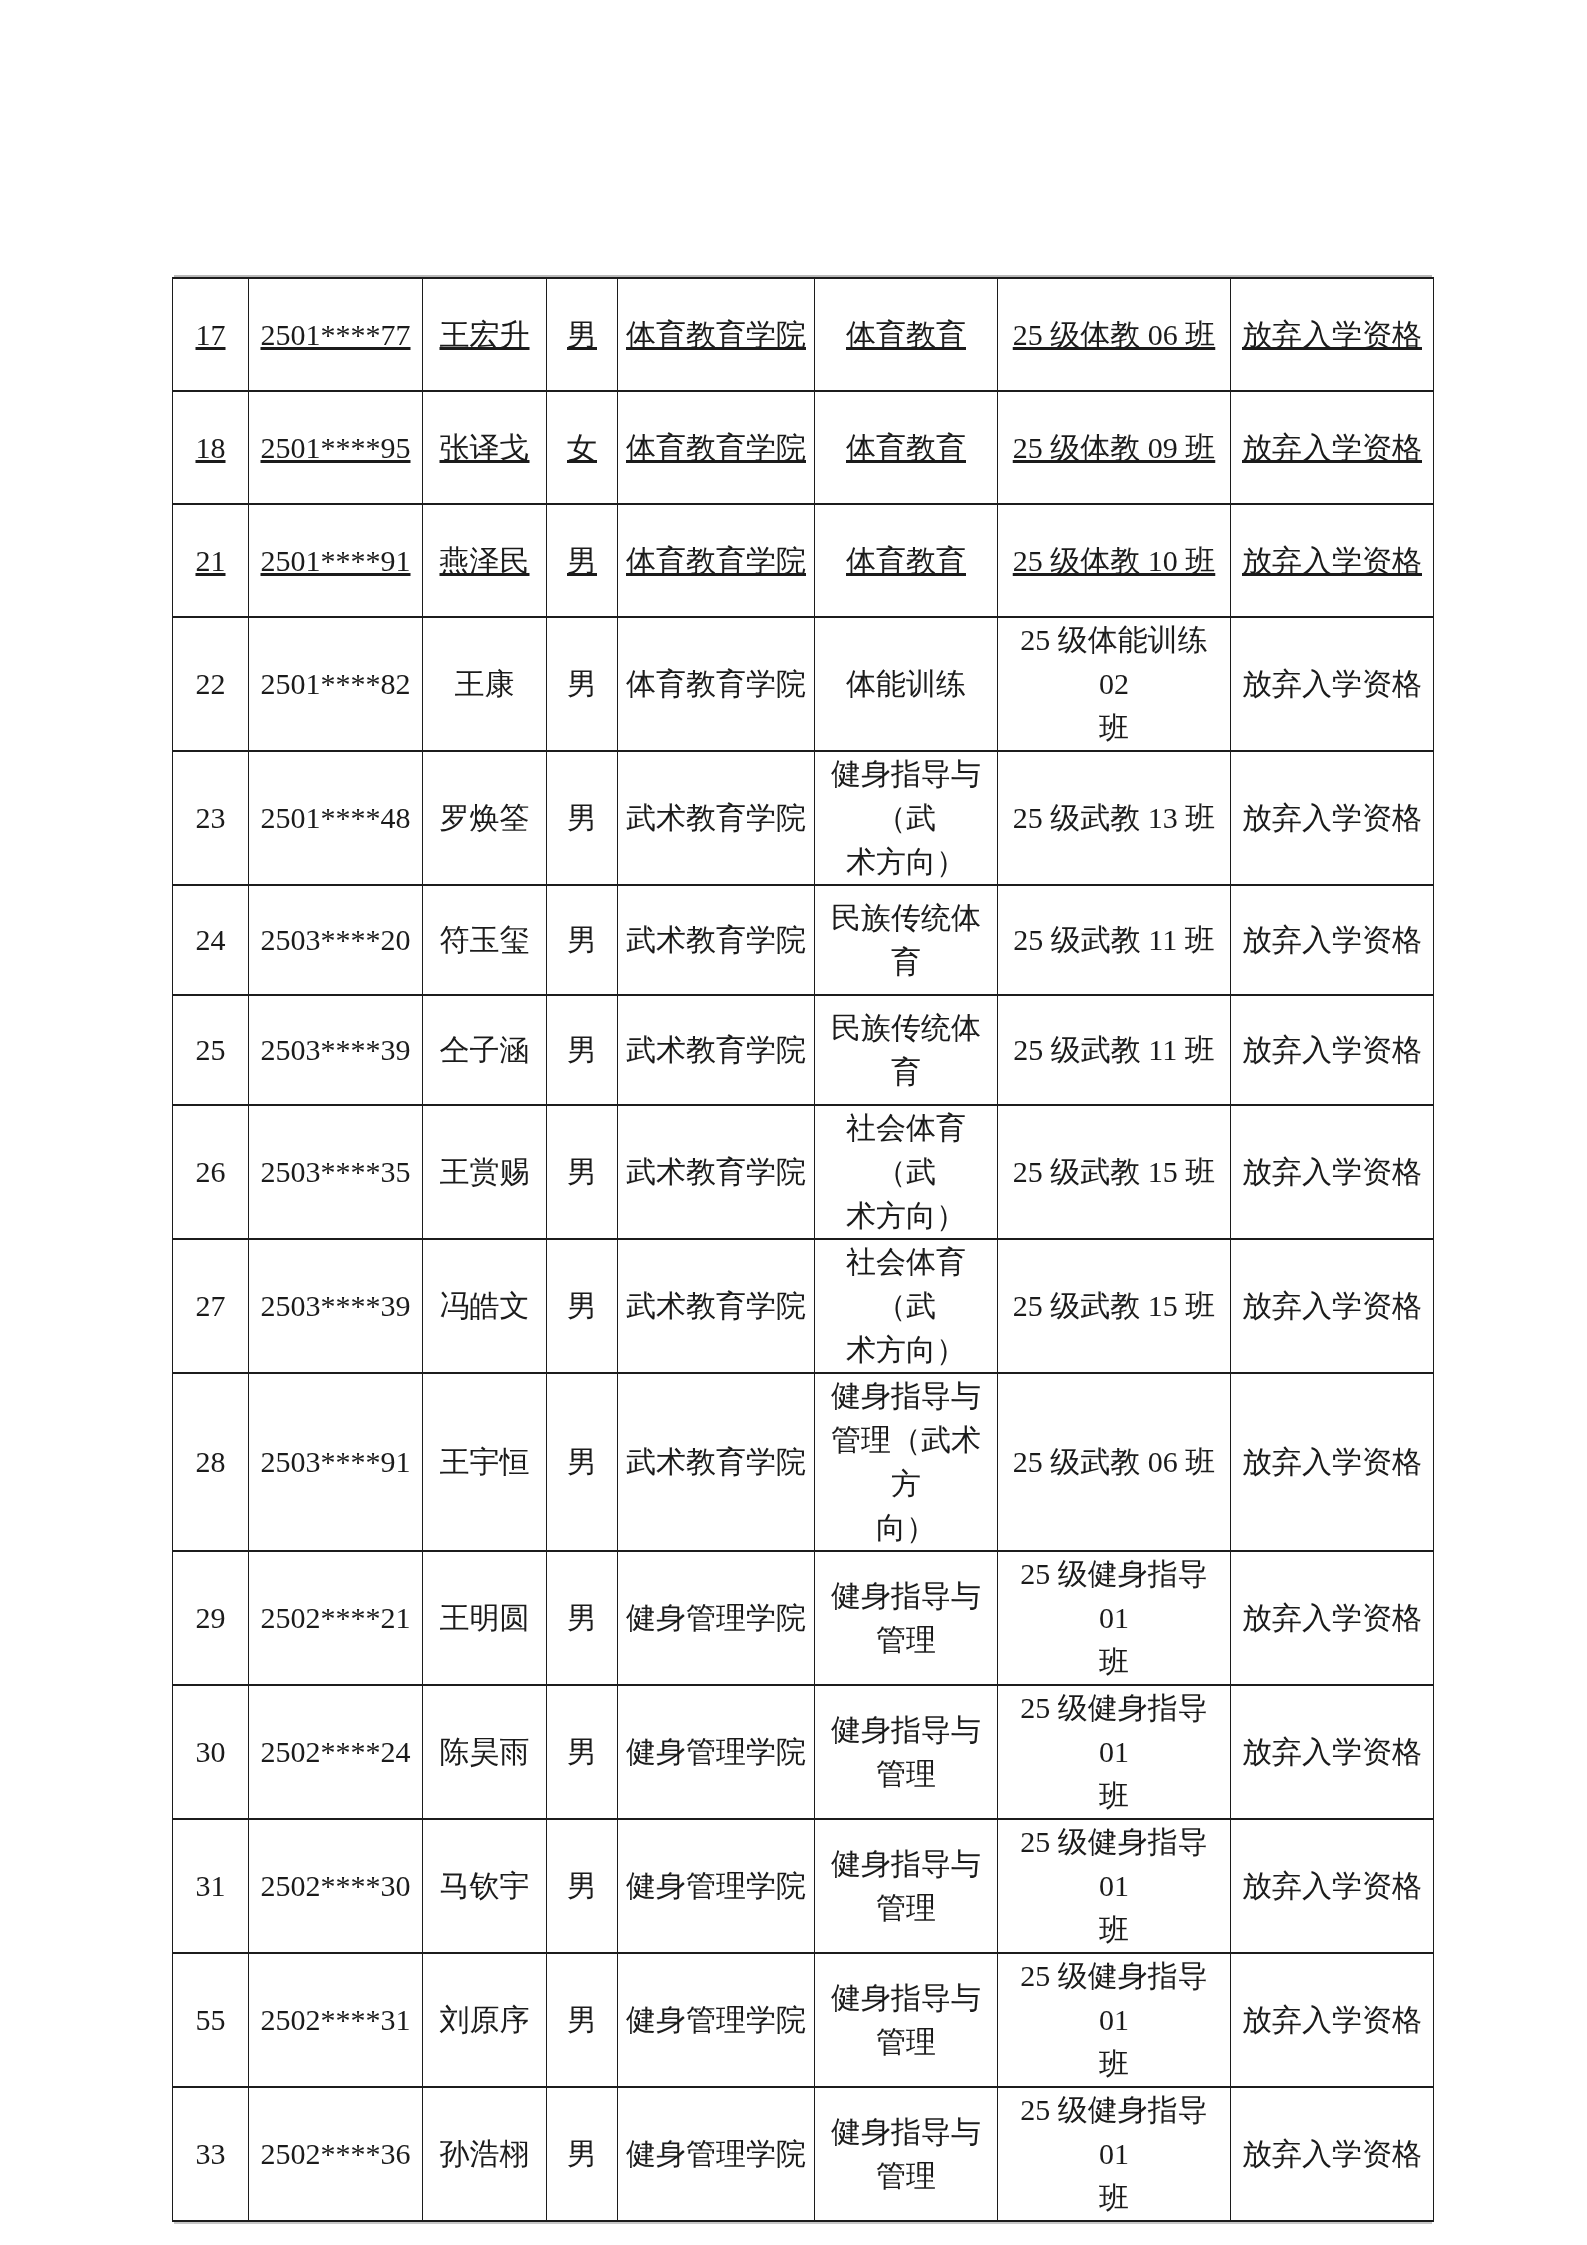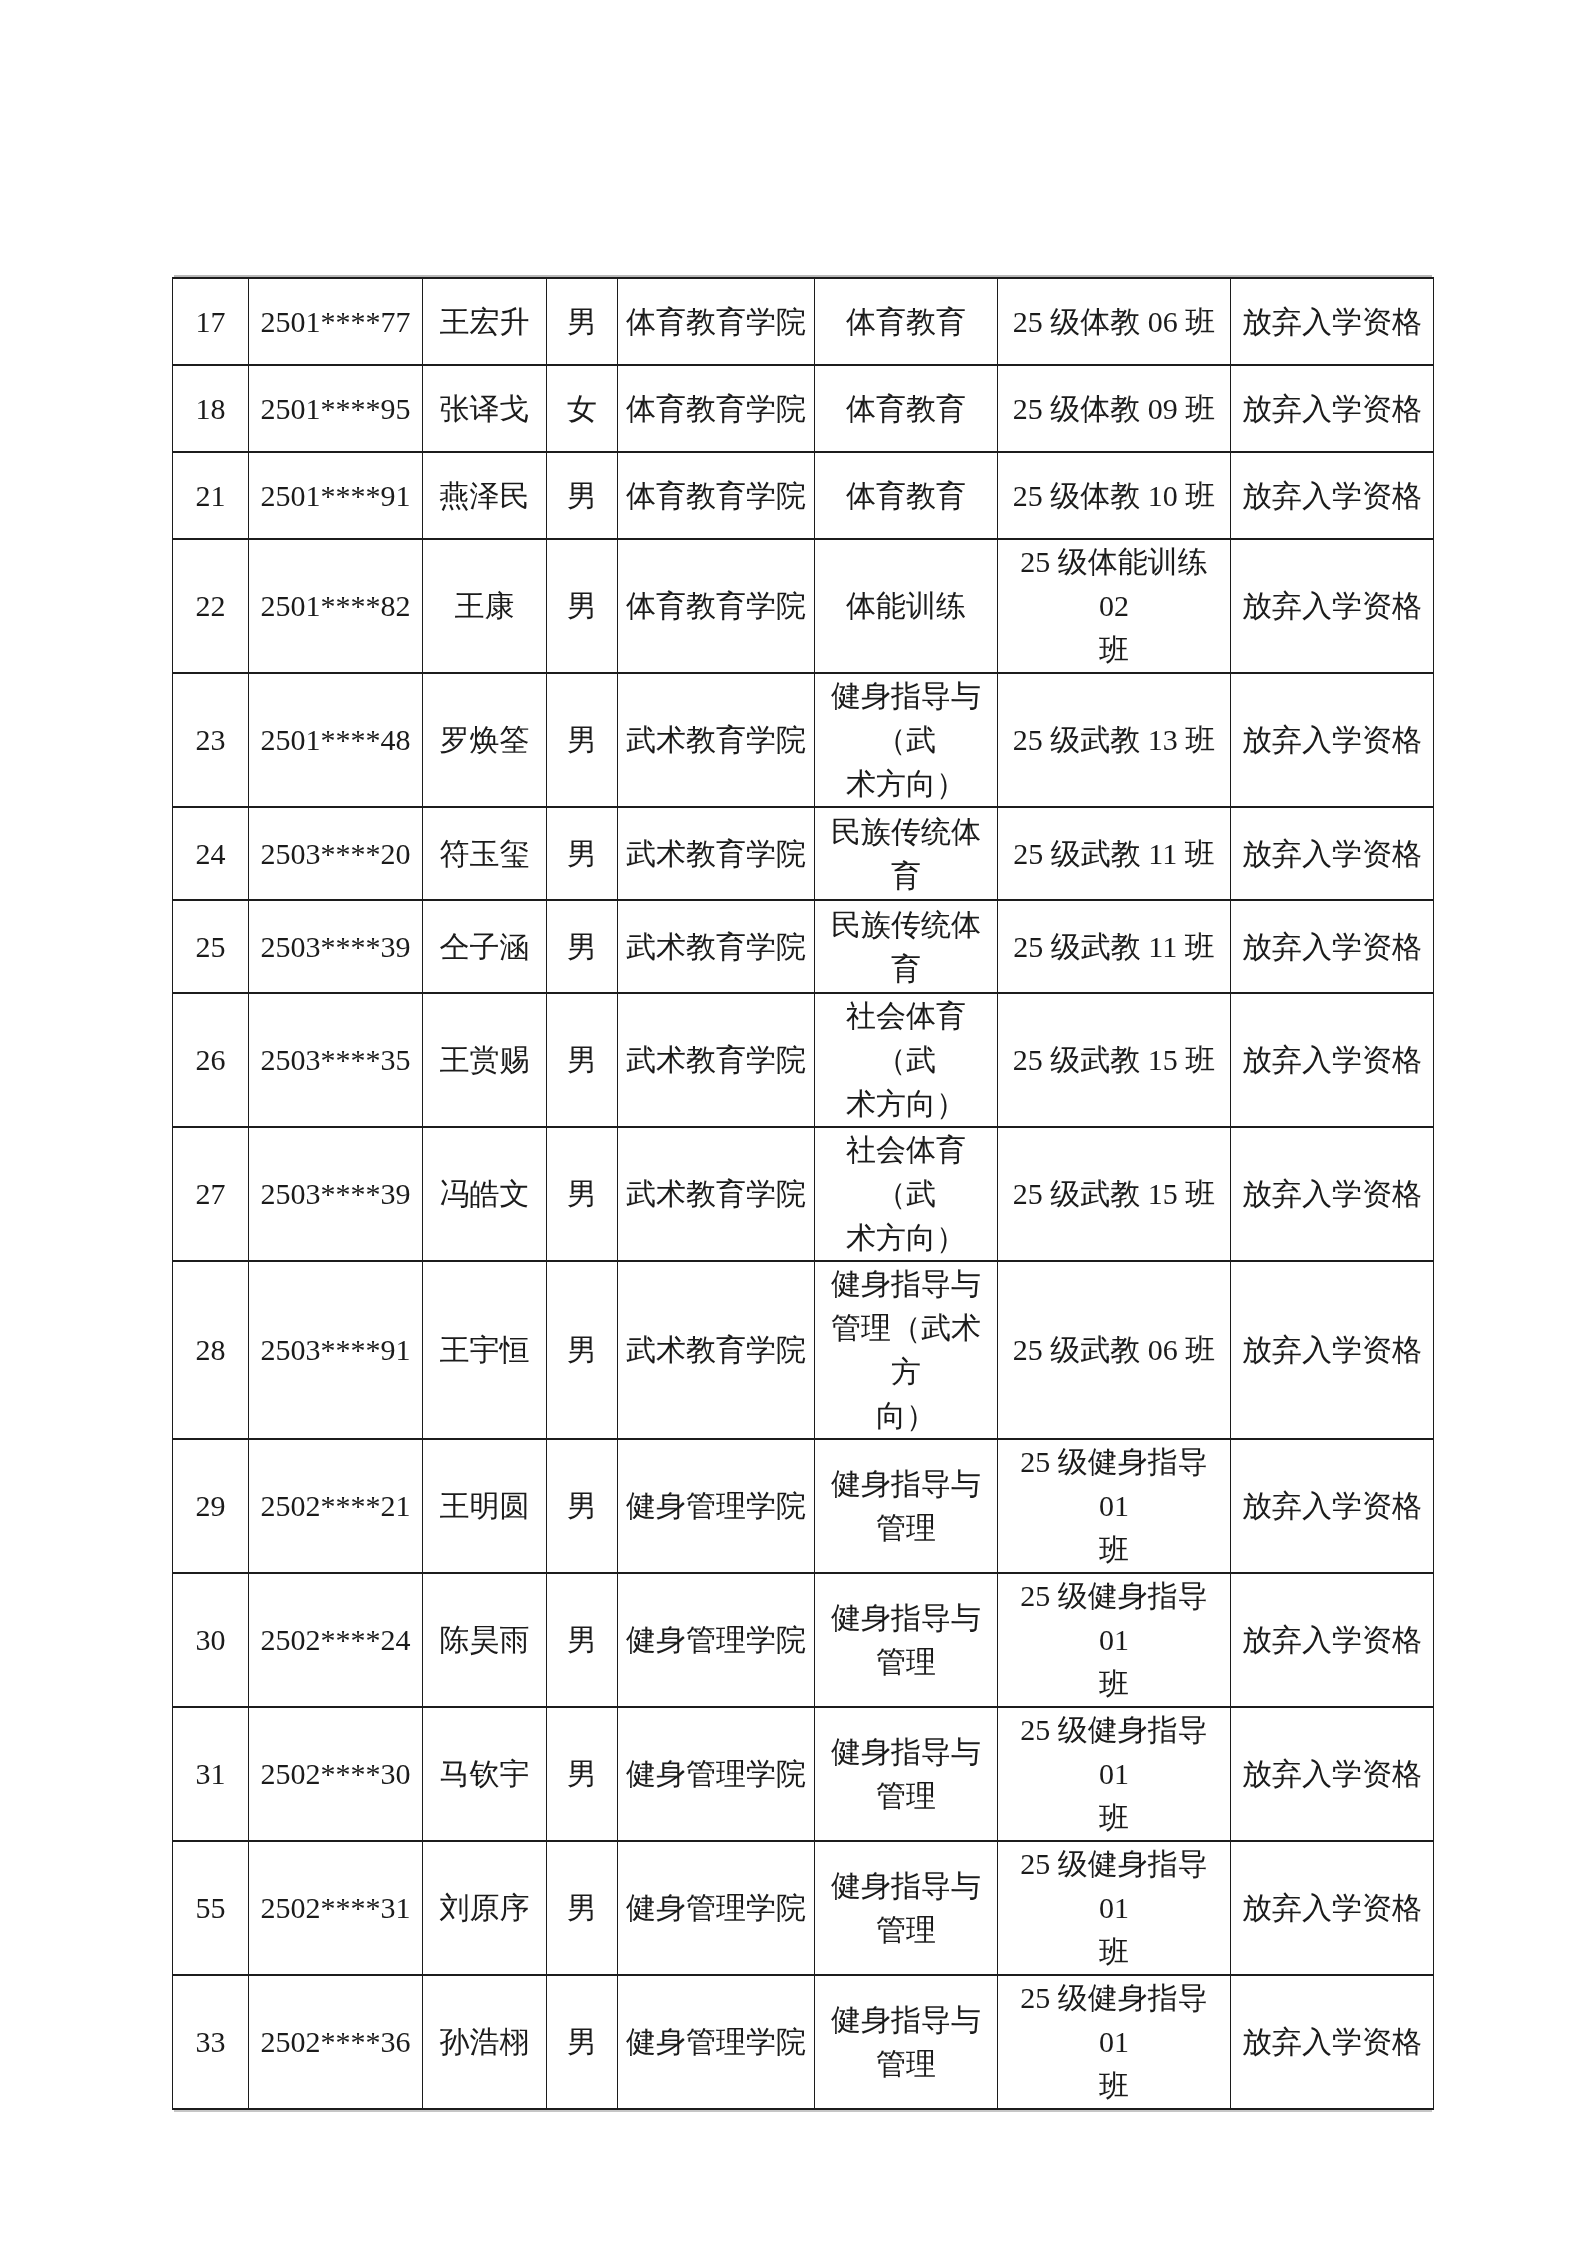--- a/index.html
+++ b/index.html
@@ -36,22 +36,22 @@
     border-left: 1px solid #1c1c1c;
     border-right: 1px solid #1c1c1c;
     text-align: center;
     vertical-align: middle;
     padding: 0 4px;
     font-size: 30px;
     line-height: 44px;
     white-space: pre-line;
     overflow: hidden;
   }
-  tr.lines-1 { height: 87px; }
-  tr.lines-2 { height: 93px; }
+  tr.lines-1 { height: 113px; text-decoration: underline; }
+  tr.lines-2 { height: 110px; }
   tr.lines-3 { height: 134px; }
 </style>
 </head>
 <body>
 
 <div class="page">
   <table class="roster">
     <colgroup>
       <col style="width:76px">
       <col style="width:174px">

